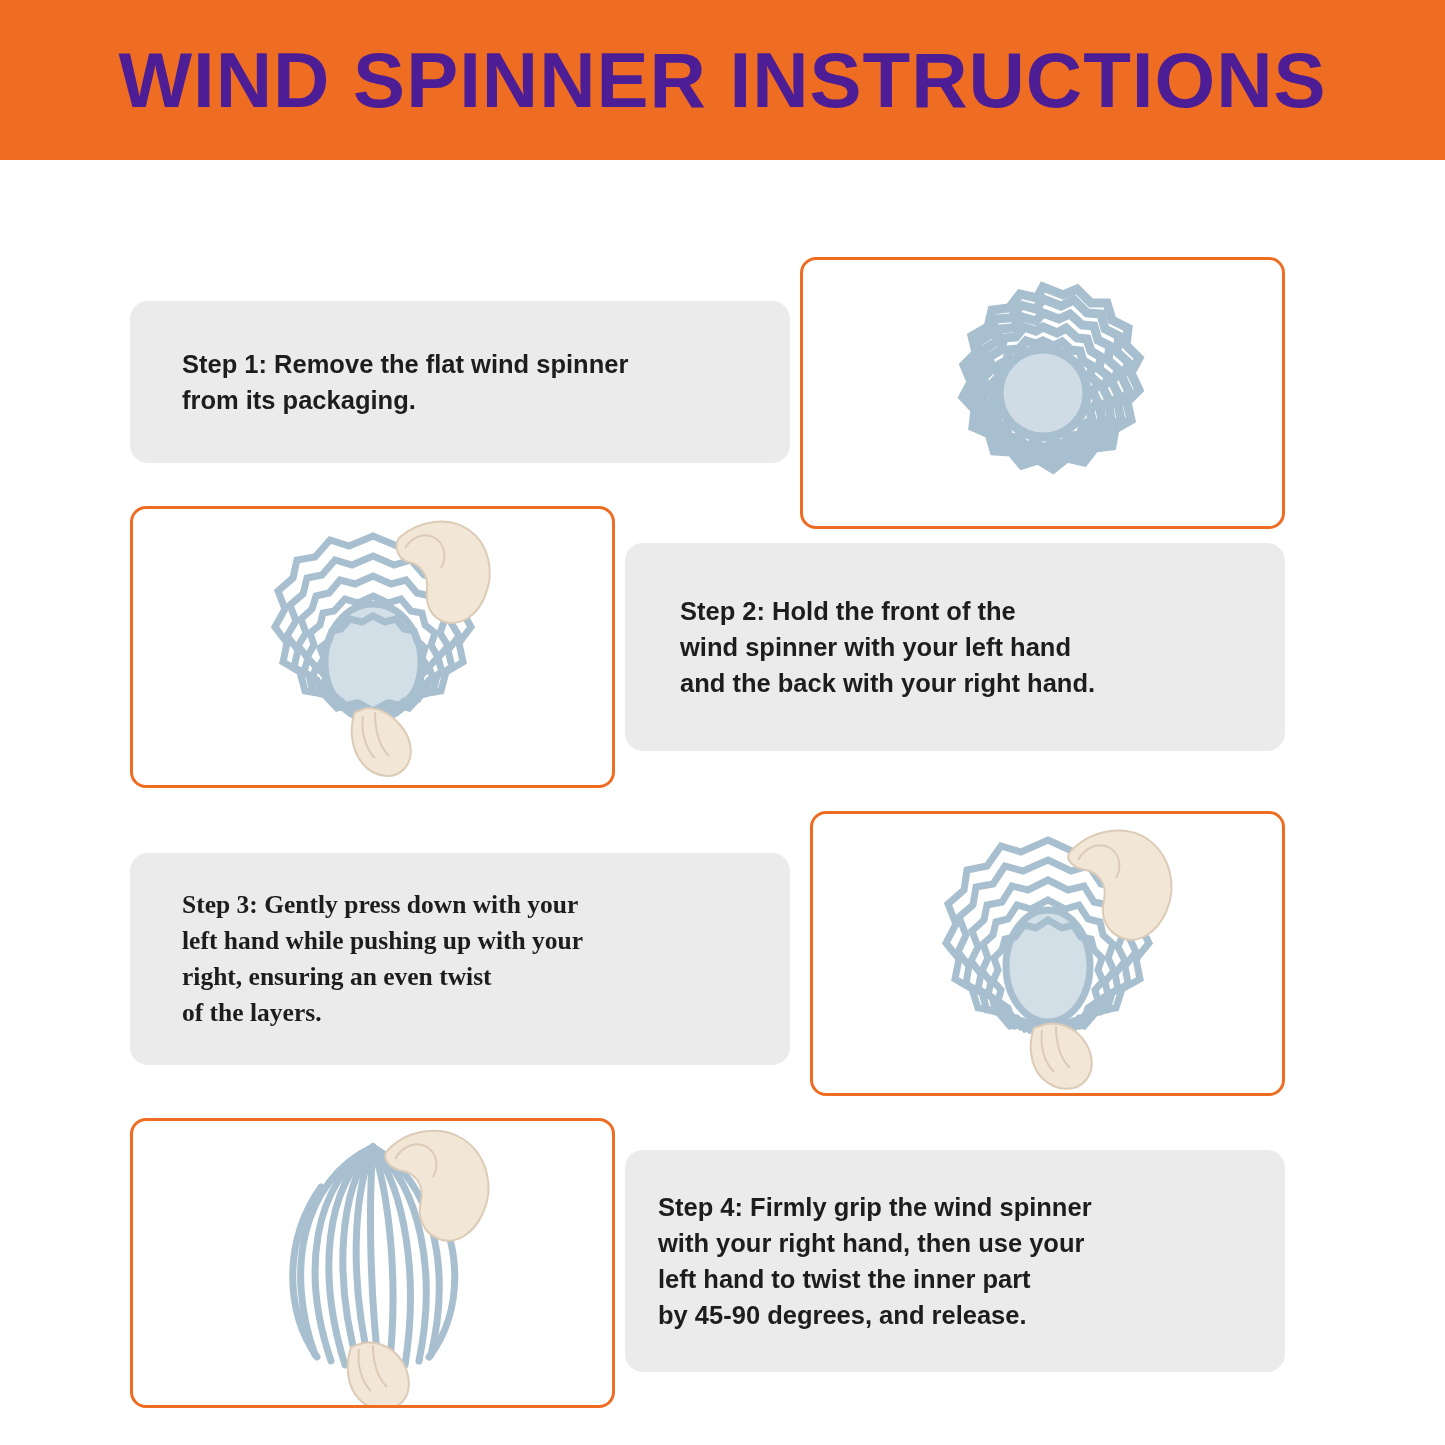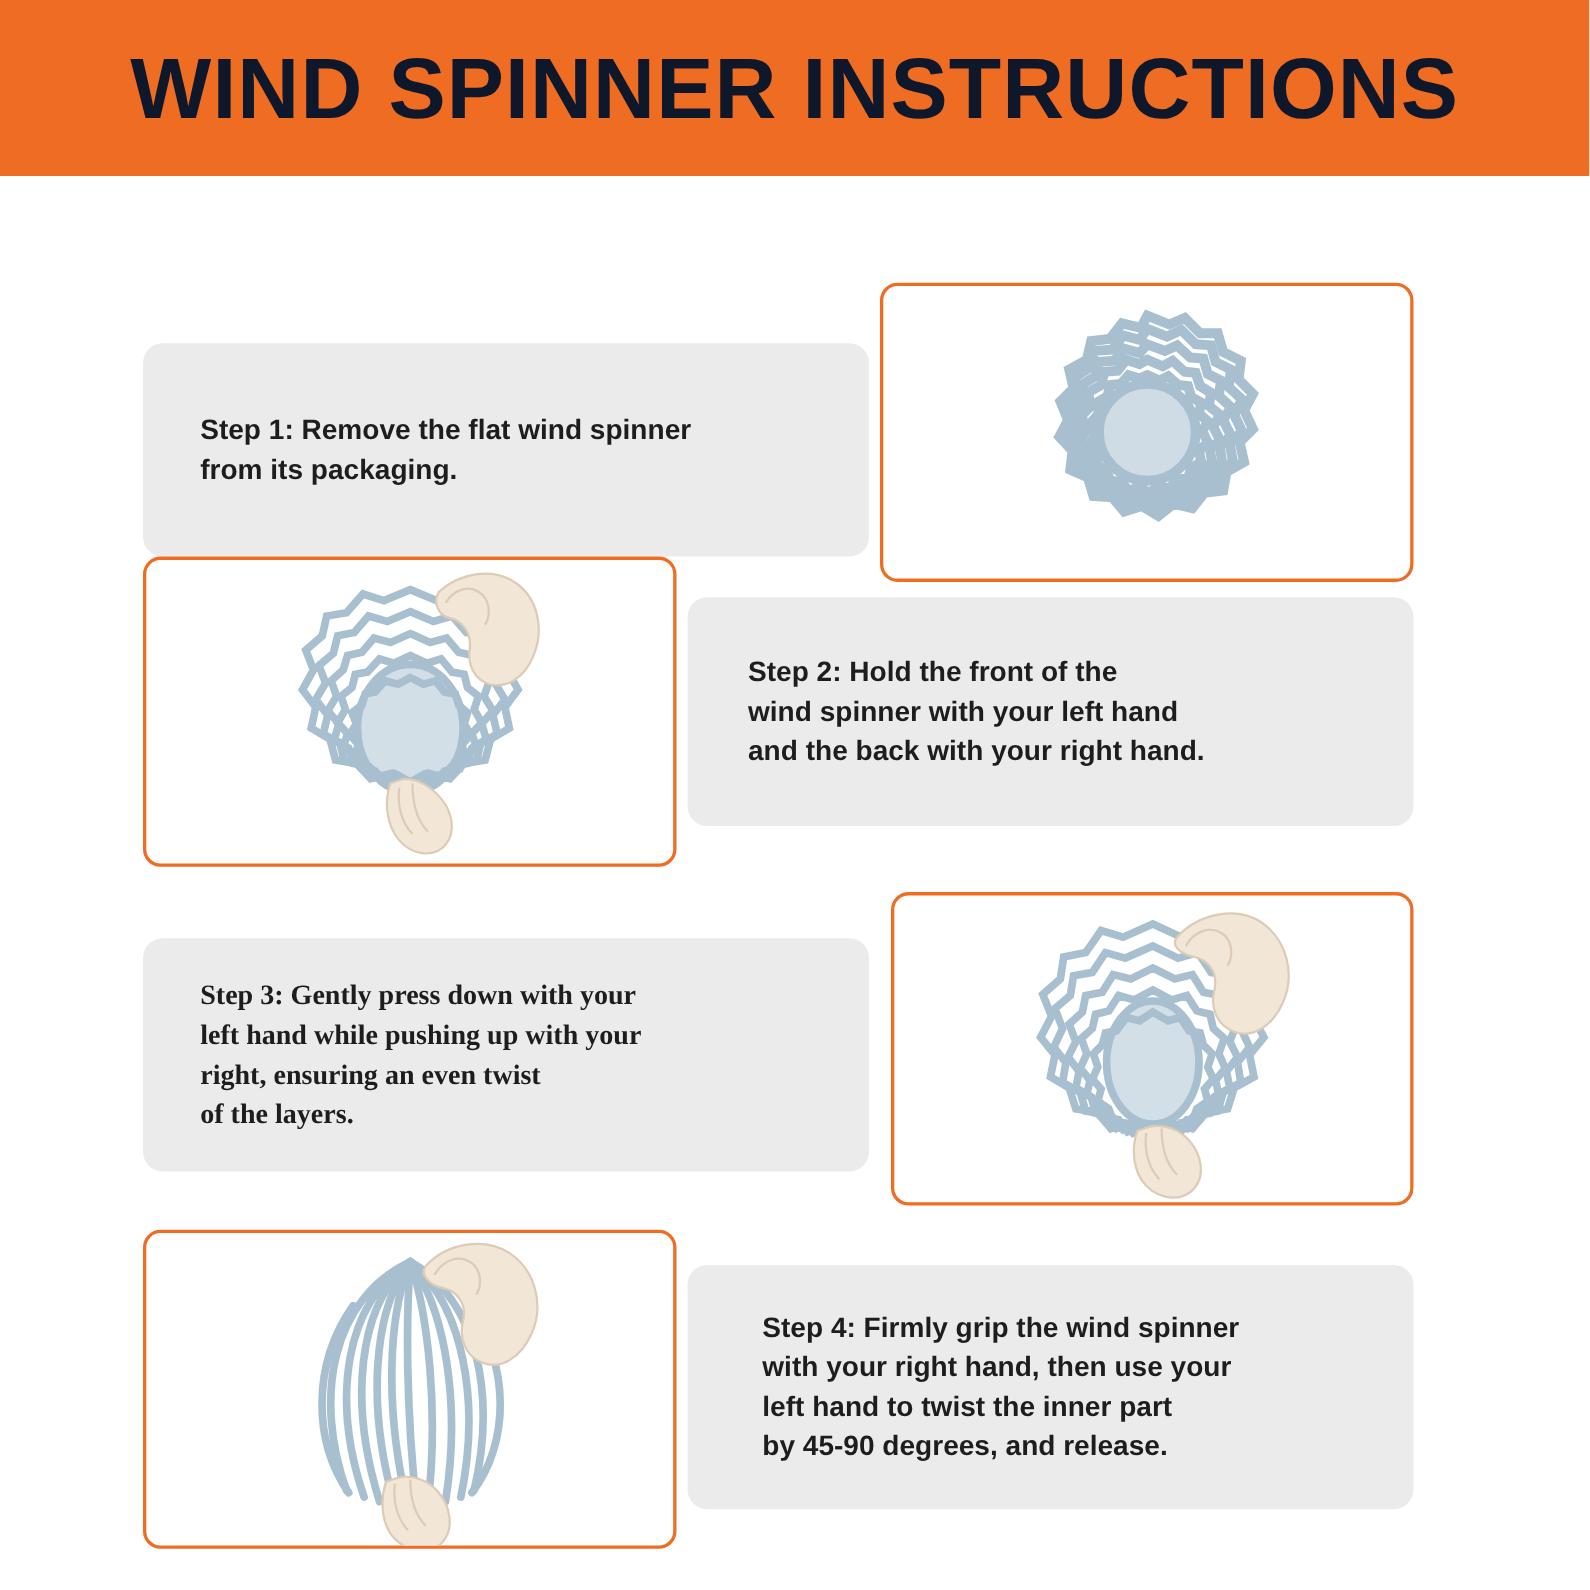--- a/index.html
+++ b/index.html
@@ -25,21 +25,21 @@
     left: 0;
     top: 0;
     width: 1445px;
     height: 160px;
     background: #ef6c23;
     display: flex;
     align-items: center;
     justify-content: center;
   }
   .header-title {
-    color: #0f172a;
+    color: #4c1d95;
     font-size: 78px;
     font-weight: bold;
     letter-spacing: 1px;
     line-height: 1;
     text-align: center;
     white-space: nowrap;
   }
   
   .steps {
     position: absolute;
@@ -80,34 +80,34 @@
   .img-inner {
     position: absolute;
     inset: 0;
     display: flex;
     align-items: center;
     justify-content: center;
   }
   
   
   #row1 { top: 40px; height: 320px; }
-  #row1 .text-card { left: 130px; top: 112px; width: 660px; height: 194px; padding: 0 0 0 52px; }
+  #row1 .text-card { left: 130px; top: 101px; width: 660px; height: 162px; padding: 0 0 0 52px; }
   #row1 .image-card { left: 800px; top: 57px; width: 485px; height: 272px; }
   
   #row2 { top: 328px; height: 320px; }
   #row2 .image-card { left: 130px; top: 18px; width: 485px; height: 282px; }
   #row2 .text-card { left: 625px; top: 55px; width: 660px; height: 208px; padding: 0 12px 0 55px; }
   
   #row3 { top: 633px; height: 330px; font-family: Liberation Serif, serif; }
   #row3 .text-card { left: 130px; top: 60px; width: 660px; height: 212px; padding: 0 0 0 52px; }
   #row3 .image-card { left: 810px; top: 18px; width: 475px; height: 285px; }
   
   #row4 { top: 940px; height: 320px; }
   #row4 .image-card { left: 130px; top: 18px; width: 485px; height: 290px; }
-  #row4 .text-card { left: 625px; top: 50px; width: 660px; height: 222px; padding: 0 0 0 68px; }
+  #row4 .text-card { left: 625px; top: 50px; width: 660px; height: 222px; padding: 0 0 0 33px; }
 
   svg { display: block; }
 </style>
 </head>
 <body>
 
 <div class="page">
 
   <div class="header">
     <div class="header-title">WIND SPINNER INSTRUCTIONS</div>

